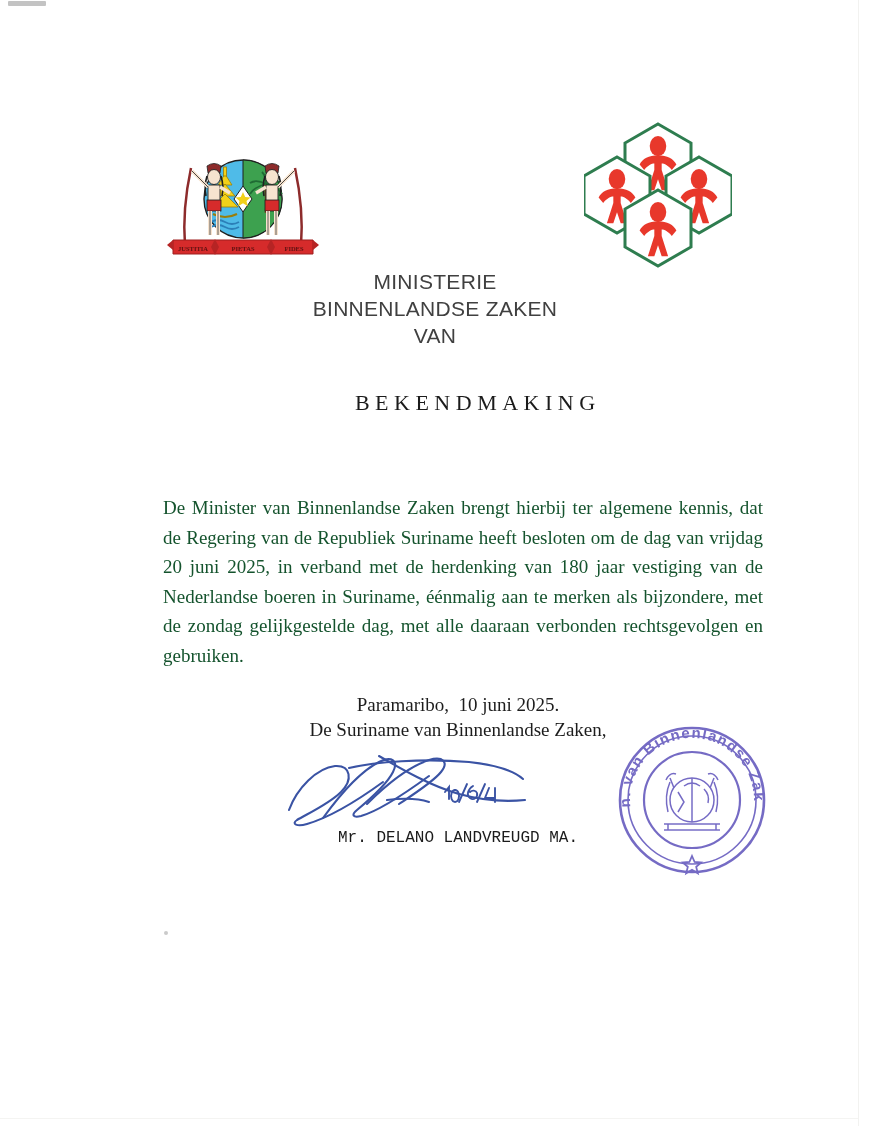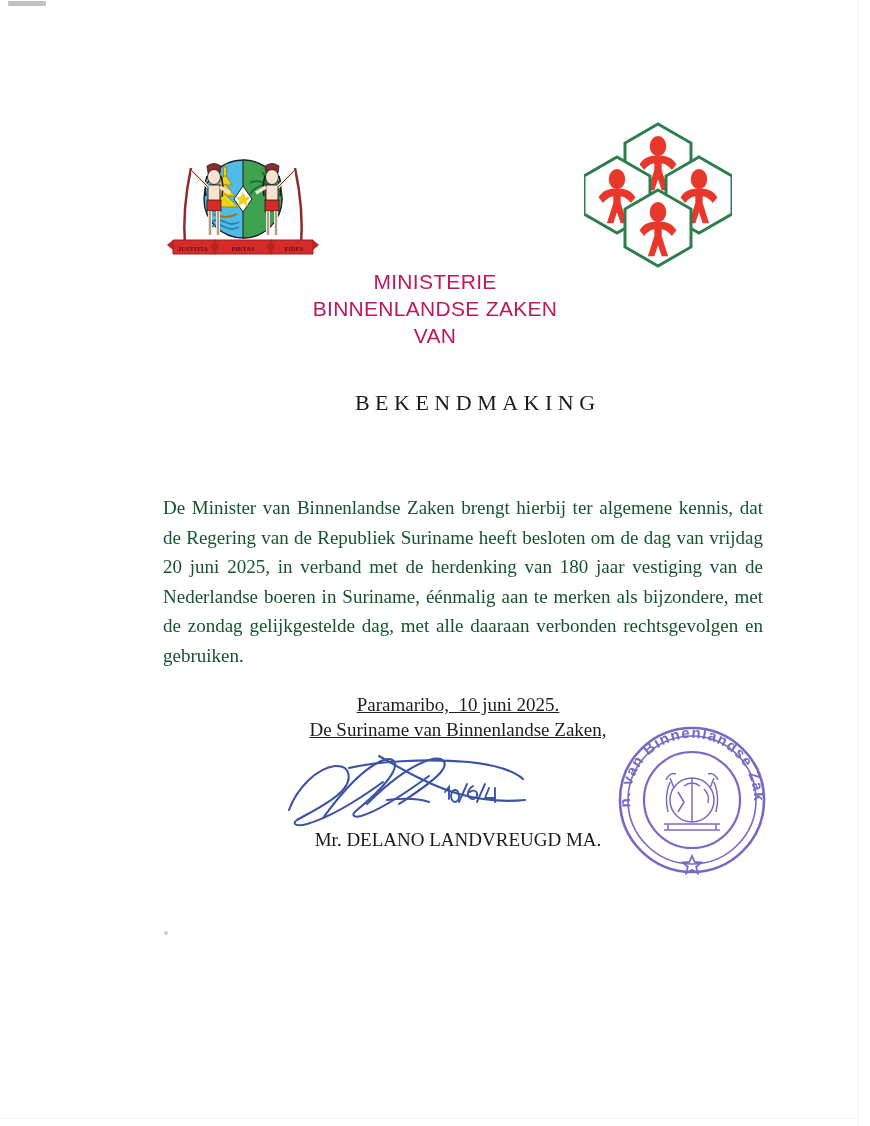--- a/index.html
+++ b/index.html
@@ -80,21 +80,21 @@
   .ministry-heading {
     position: absolute;
     left: 0;
     top: 268px;
     width: 870px;
     text-align: center;
     font-family: "Liberation Sans", sans-serif;
     font-size: 21px;
     line-height: 27px;
     letter-spacing: .3px;
-    color: #be185d;
+    color: #404040;
   }
   .ministry-heading .ln { display: block; white-space: pre; }
 
   .doc-title {
     position: absolute;
     left: 0;
     top: 390px;
     width: 870px;
     text-align: center;
     font-family: "Liberation Serif", serif;
@@ -125,30 +125,30 @@
     position: absolute;
     left: 228px;
     top: 692px;
     width: 460px;
     text-align: center;
     font-family: "Liberation Serif", serif;
     font-size: 19px;
     line-height: 25px;
     color: #1d1d1d;
   }
-  .sign-block .ln { display: block; white-space: pre; text-decoration: underline; }
+  .sign-block .ln { display: block; white-space: pre; }
 
   .signer-name {
     position: absolute;
     left: 228px;
     top: 829px;
     width: 460px;
     text-align: center;
-    font-family: Liberation Serif, serif;
-    font-size: 19px;
+    font-family: Liberation Mono, monospace;
+    font-size: 16px;
     color: #1b1b1b;
     white-space: pre;
   }
 
   
   .signature {
     position: absolute;
     left: 283px;
     top: 748px;
     width: 270px;

